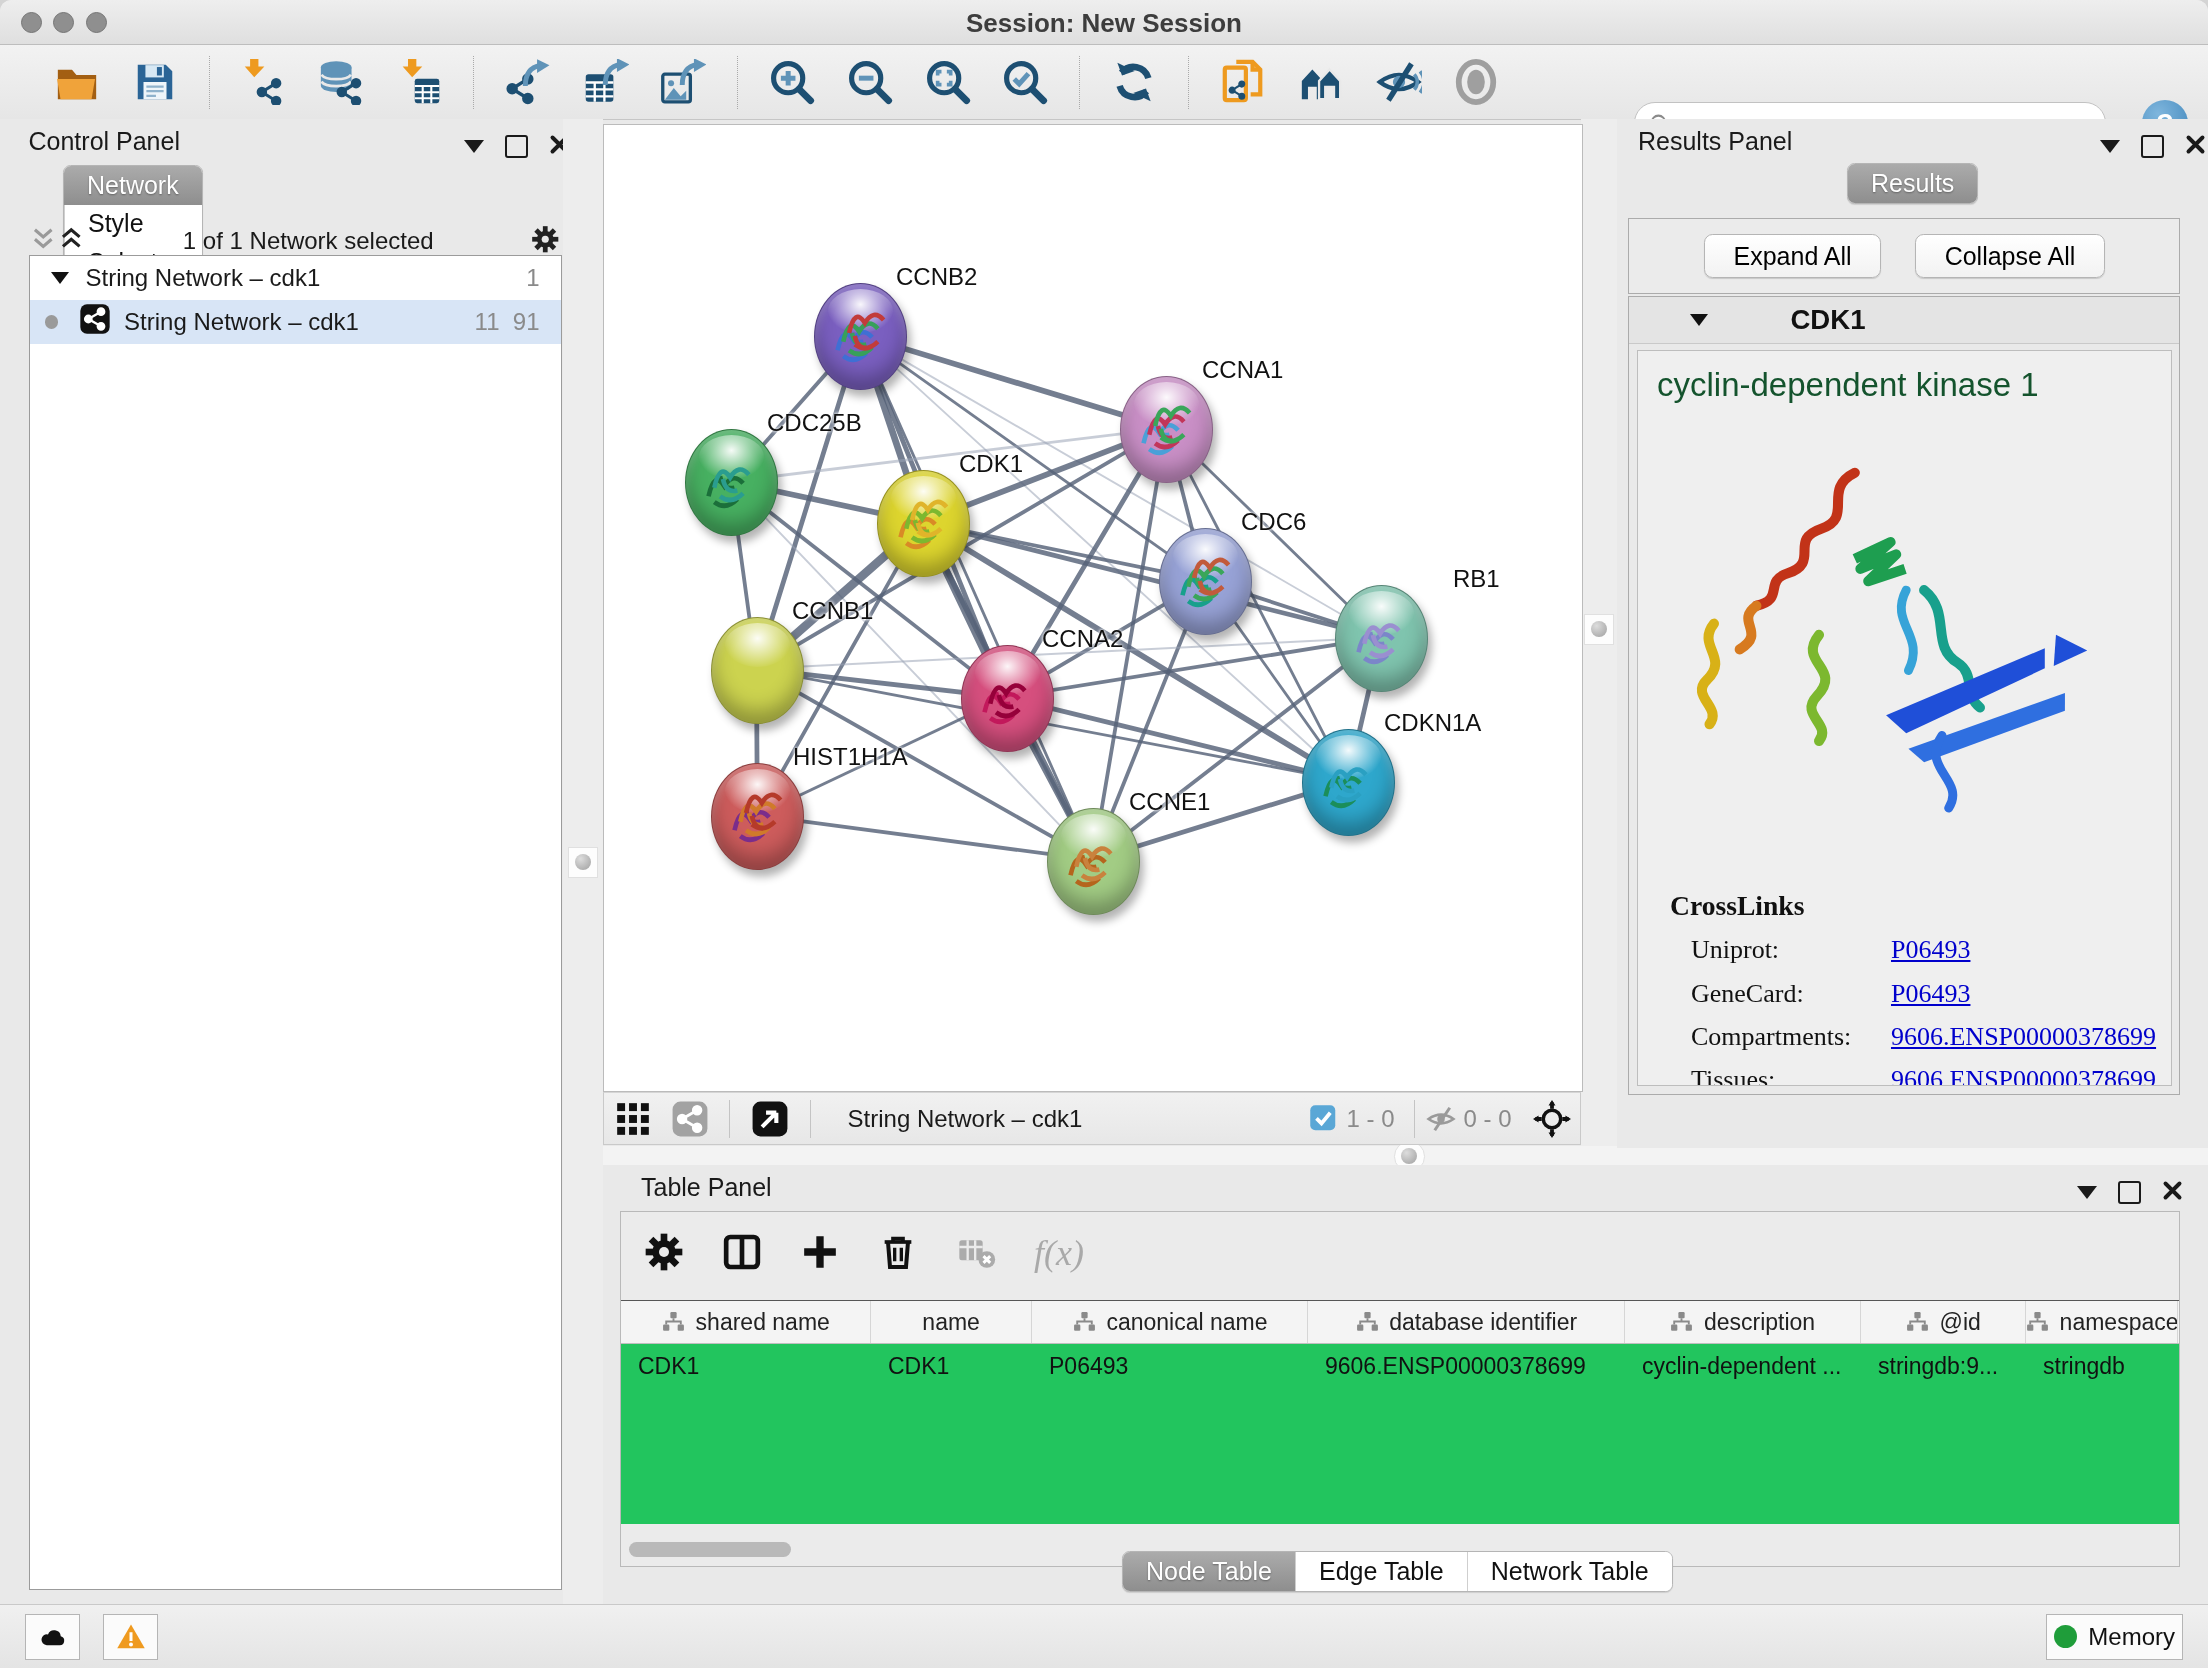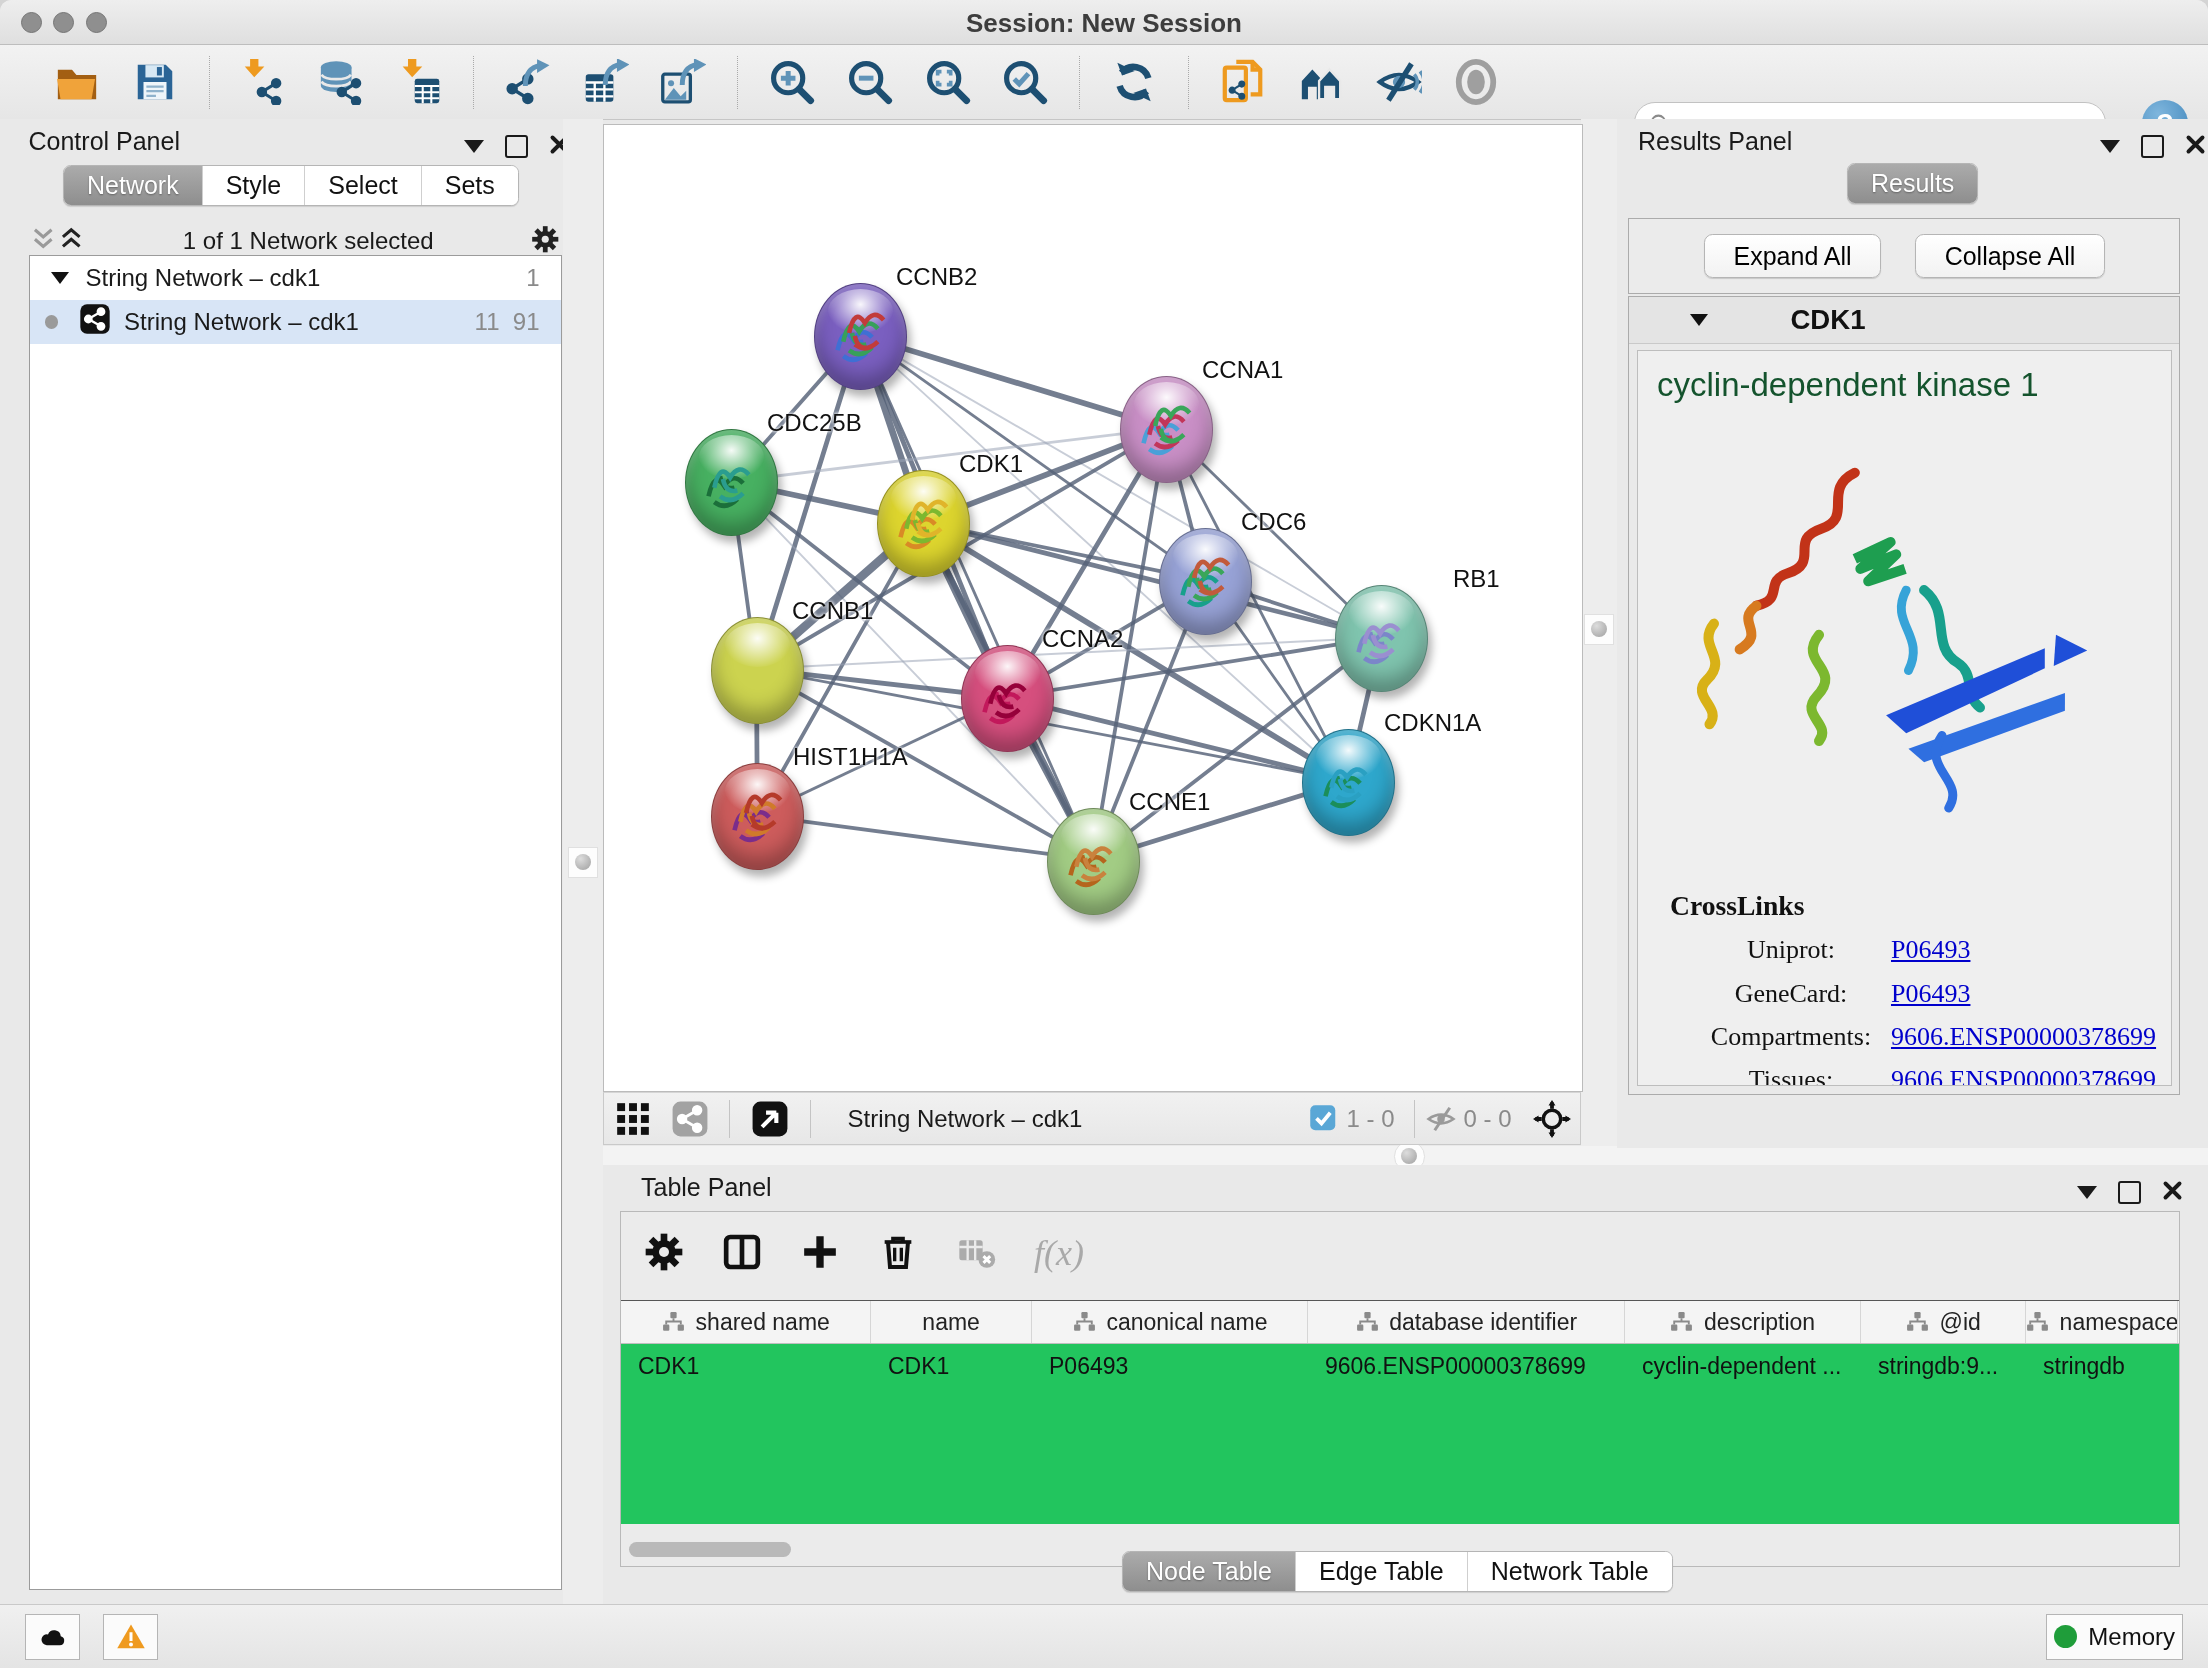--- a/index.html
+++ b/index.html
@@ -24,21 +24,21 @@
   .tri-down{width:0;height:0;border-left:10.5px solid transparent;border-right:10.5px solid transparent;border-top:13.3px solid #1a1a1a;}
   .sqr{width:19px;height:19px;border:2.4px solid #1a1a1a;border-radius:2.9px;}
   .xicon svg{width:21px;height:21px;}
   
   .seg{display:inline-flex;border:1px solid #b5b5b5;border-radius:7.6px;background:#fff;overflow:hidden;box-shadow:0 1px 1px rgba(0,0,0,.12);}
   .seg .s{padding:4.8px 23px;font-size:25px;color:#111;background:#fff;border-left:1px solid #cfcfcf;white-space:nowrap;}
   .seg .s:first-child{border-left:none;}
   .seg .s.sel{background:linear-gradient(#ababab,#8e8e8e);color:#fff;text-shadow:0 1px 1.9px rgba(0,0,0,.35);}
   
   #cpanel{position:absolute;left:0;top:119px;width:563px;bottom:63px;background:#e9e9e9;}
-  #cp-tabs{position:absolute;left:63px;top:46px;}
+  #cp-tabs{position:absolute;left:63px;top:46px;flex-direction:column;}
   #cp-statusrow{position:absolute;left:28.5px;top:99px;width:531px;height:46px;display:flex;align-items:center;}
   #cp-status{flex:1;text-align:center;font-size:24px;color:#1a1a1a;}
   .chev svg{width:28.5px;height:28.5px;}
   #cp-tree{position:absolute;left:28.5px;top:136px;width:531px;bottom:15px;background:#fff;border:1.9px solid #9b9b9b;}
   .trow{height:44px;display:flex;align-items:center;font-size:24px;color:#1a1a1a;}
   .trow .cnt{color:#8a8a8a;margin-left:13.3px;}
   #trow-child{background:#d8e5f6;}
   .tree-tri{width:0;height:0;border-left:9.5px solid transparent;border-right:9.5px solid transparent;border-top:12.4px solid #111;margin:0 17px 0 21px;}
   .dot{width:13.3px;height:13.3px;border-radius:50%;background:#9a9a9a;margin:0 21px 0 15px;}
   .shareicon svg{width:32px;height:32px;margin-right:13.3px;}
@@ -68,21 +68,21 @@
   .rbtn{background:linear-gradient(#ffffff,#f2f2f2);border:1px solid #b5b5b5;border-radius:8.6px;font-size:25px;padding:6.7px 28.5px;box-shadow:0 1px 1px rgba(0,0,0,.15);}
   #rp-content{position:absolute;left:11.4px;top:177px;width:550px;height:797px;background:#e9e9e9;border:1px solid #ababab;}
   #rp-sechead{height:46px;background:#e4e4e4;border-bottom:1px solid #c9c9c9;display:flex;align-items:center;}
   #rp-sechead .tree-tri{margin:0 25px 0 61px;}
   #rp-gene{font-size:27.6px;font-weight:bold;color:#111;margin-left:57px;}
   #rp-inner{position:absolute;left:7.6px;top:53px;right:7.6px;bottom:7.6px;background:#efefef;border:1px solid #bdbdbd;overflow:hidden;}
   #rp-desc{font-size:33px;color:#14532d;margin:15px 0 0 19px;}
   #protein{position:absolute;left:38px;top:105px;width:447px;height:380px;}
   #xl{position:absolute;left:0;top:514px;right:0;font-family:"Liberation Serif",serif;}
   #xl-title{font-size:27.6px;font-weight:bold;color:#111;margin-left:32px;margin-top:25px;}
-  .clrow{display:flex;margin:13.3px 0 0 53px;font-size:26px;text-align:center;}
+  .clrow{display:flex;margin:13.3px 0 0 53px;font-size:26px;}
   .clrow .cll{width:200px;color:#111;}
   .clrow a{color:#0000cc;text-decoration:underline;}
   
   #tpanel{position:absolute;left:603px;top:1165px;right:0;bottom:63px;background:#e9e9e9;}
   #tp-box{position:absolute;left:17px;top:46px;right:28.5px;height:354px;background:#ebebeb;border:1px solid #b9b9b9;}
   #tp-toolbar{display:flex;align-items:center;height:82px;padding-left:23px;gap:38px;}
   #tp-toolbar .ic svg{width:40px;height:40px;}
   #tp-toolbar .fx{font-family:"Liberation Serif",serif;font-style:italic;font-size:36px;color:#a9a9a9;}
   #ntable{position:absolute;left:0;right:0;top:88px;bottom:42px;background:#22c55e;border-top:1.9px solid #555;overflow:hidden;}
   #thead{display:flex;background:#f4f4f4;border-bottom:1px solid #bfbfbf;height:42px;}

